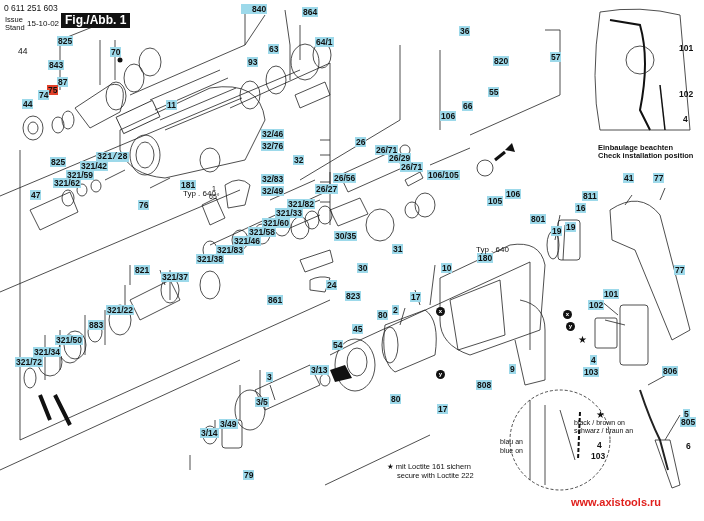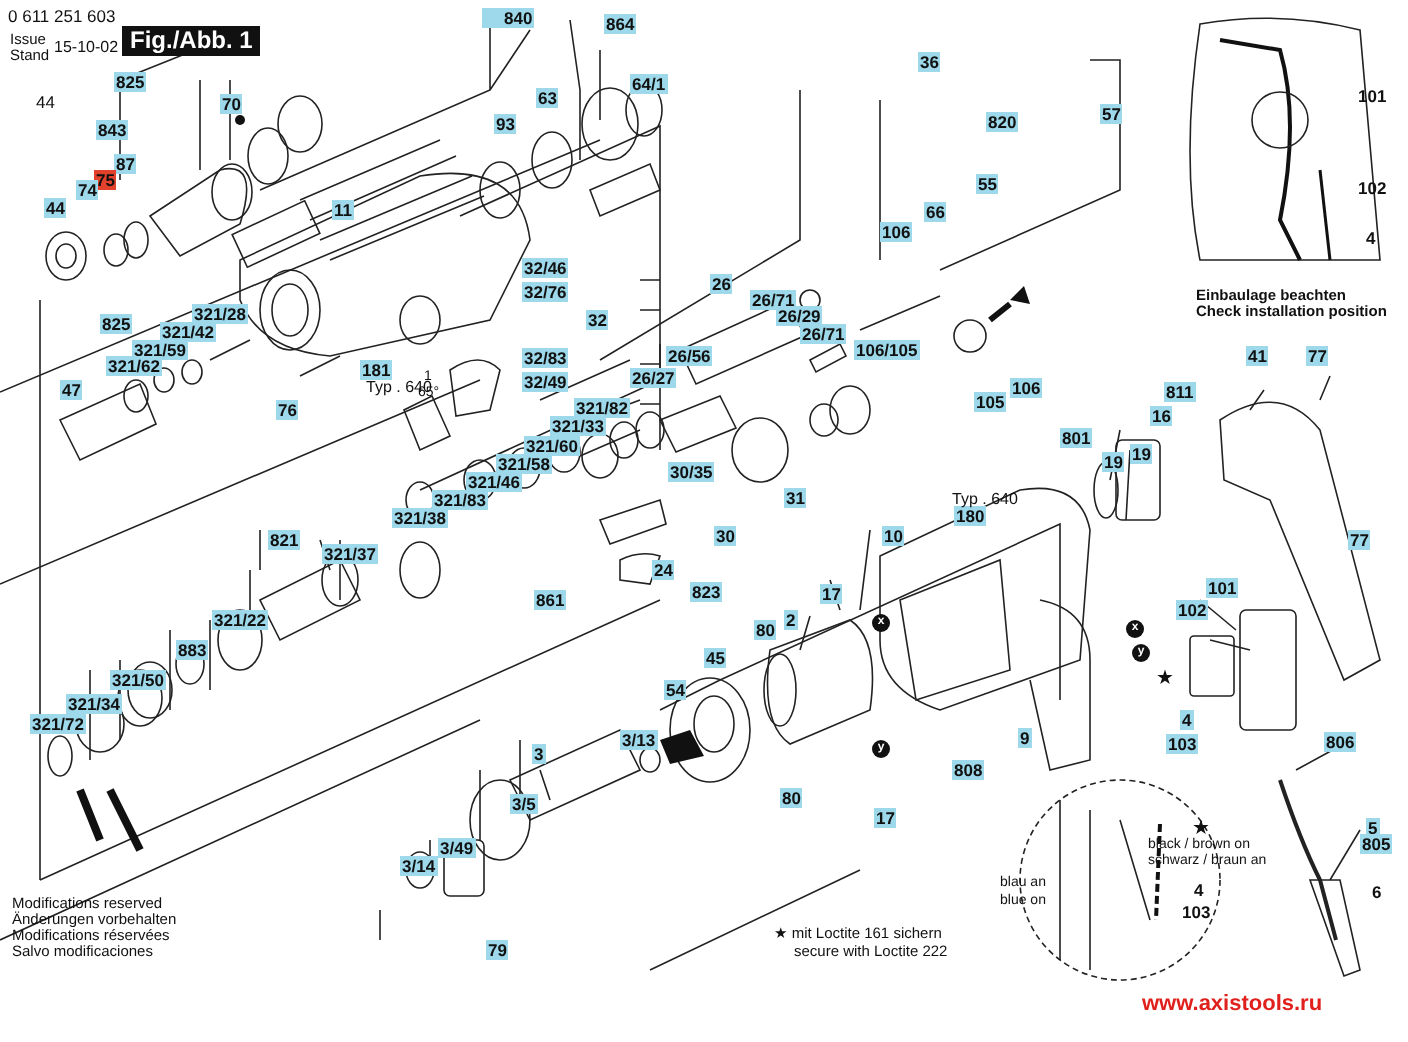--- a/index.html
+++ b/index.html
@@ -178,21 +178,21 @@
   <div class="lbl" style="left:268px;top:44px;">63</div>
   <div class="lbl" style="left:247px;top:57px;">93</div>
   <div class="lbl" style="left:261px;top:129px;">32/46</div>
   <div class="lbl" style="left:261px;top:141px;">32/76</div>
   <div class="lbl" style="left:293px;top:155px;">32</div>
   <div class="lbl" style="left:261px;top:174px;">32/83</div>
   <div class="lbl" style="left:261px;top:186px;">32/49</div>
   <div class="lbl" style="left:180px;top:180px;">181</div>
   <div class="lbl" style="left:138px;top:200px;">76</div>
   <div class="lbl" style="left:50px;top:157px;">825</div>
-  <div class="lbl" style="left:96px;top:152px;">321/28</div>
+  <div class="lbl" style="left:96px;top:152px;font-family:Liberation Mono, monospace;">321/28</div>
   <div class="lbl" style="left:80px;top:161px;">321/42</div>
   <div class="lbl" style="left:66px;top:170px;">321/59</div>
   <div class="lbl" style="left:53px;top:178px;">321/62</div>
   <div class="lbl" style="left:30px;top:190px;">47</div>
   <div class="lbl" style="left:459px;top:26px;">36</div>
   <div class="lbl" style="left:493px;top:56px;">820</div>
   <div class="lbl" style="left:550px;top:52px;">57</div>
   <div class="lbl" style="left:488px;top:87px;">55</div>
   <div class="lbl" style="left:462px;top:101px;">66</div>
   <div class="lbl" style="left:440px;top:111px;">106</div>
@@ -282,21 +282,15 @@
     <span>mit Loctite 161 sichern</span>
   </div>
   <div class="txt" style="left:397px;top:471px;font-size:7.5px;">secure with Loctite 222</div>
 
   <div class="txt" style="left:574px;top:418px;font-size:7px;">black / brown on</div>
   <div class="txt" style="left:574px;top:426px;font-size:7px;">schwarz / braun an</div>
   <div class="txt" style="left:500px;top:437px;font-size:7px;">blau an</div>
   <div class="txt" style="left:500px;top:446px;font-size:7px;">blue on</div>
   <div class="txt" style="left:596px;top:410px;font-size:10px;">★</div>
 
-  <div class="txt" style="left:6px;top:448px;font-size:7.5px;line-height:8px;">
-    <div>Modifications reserved</div>
-    <div>Änderungen vorbehalten</div>
-    <div>Modifications réservées</div>
-    <div>Salvo modificaciones</div>
-  </div>
 
   <div class="url" style="left:571px;top:494px;">www.axistools.ru</div>
 </div>
 
 </body></html>

